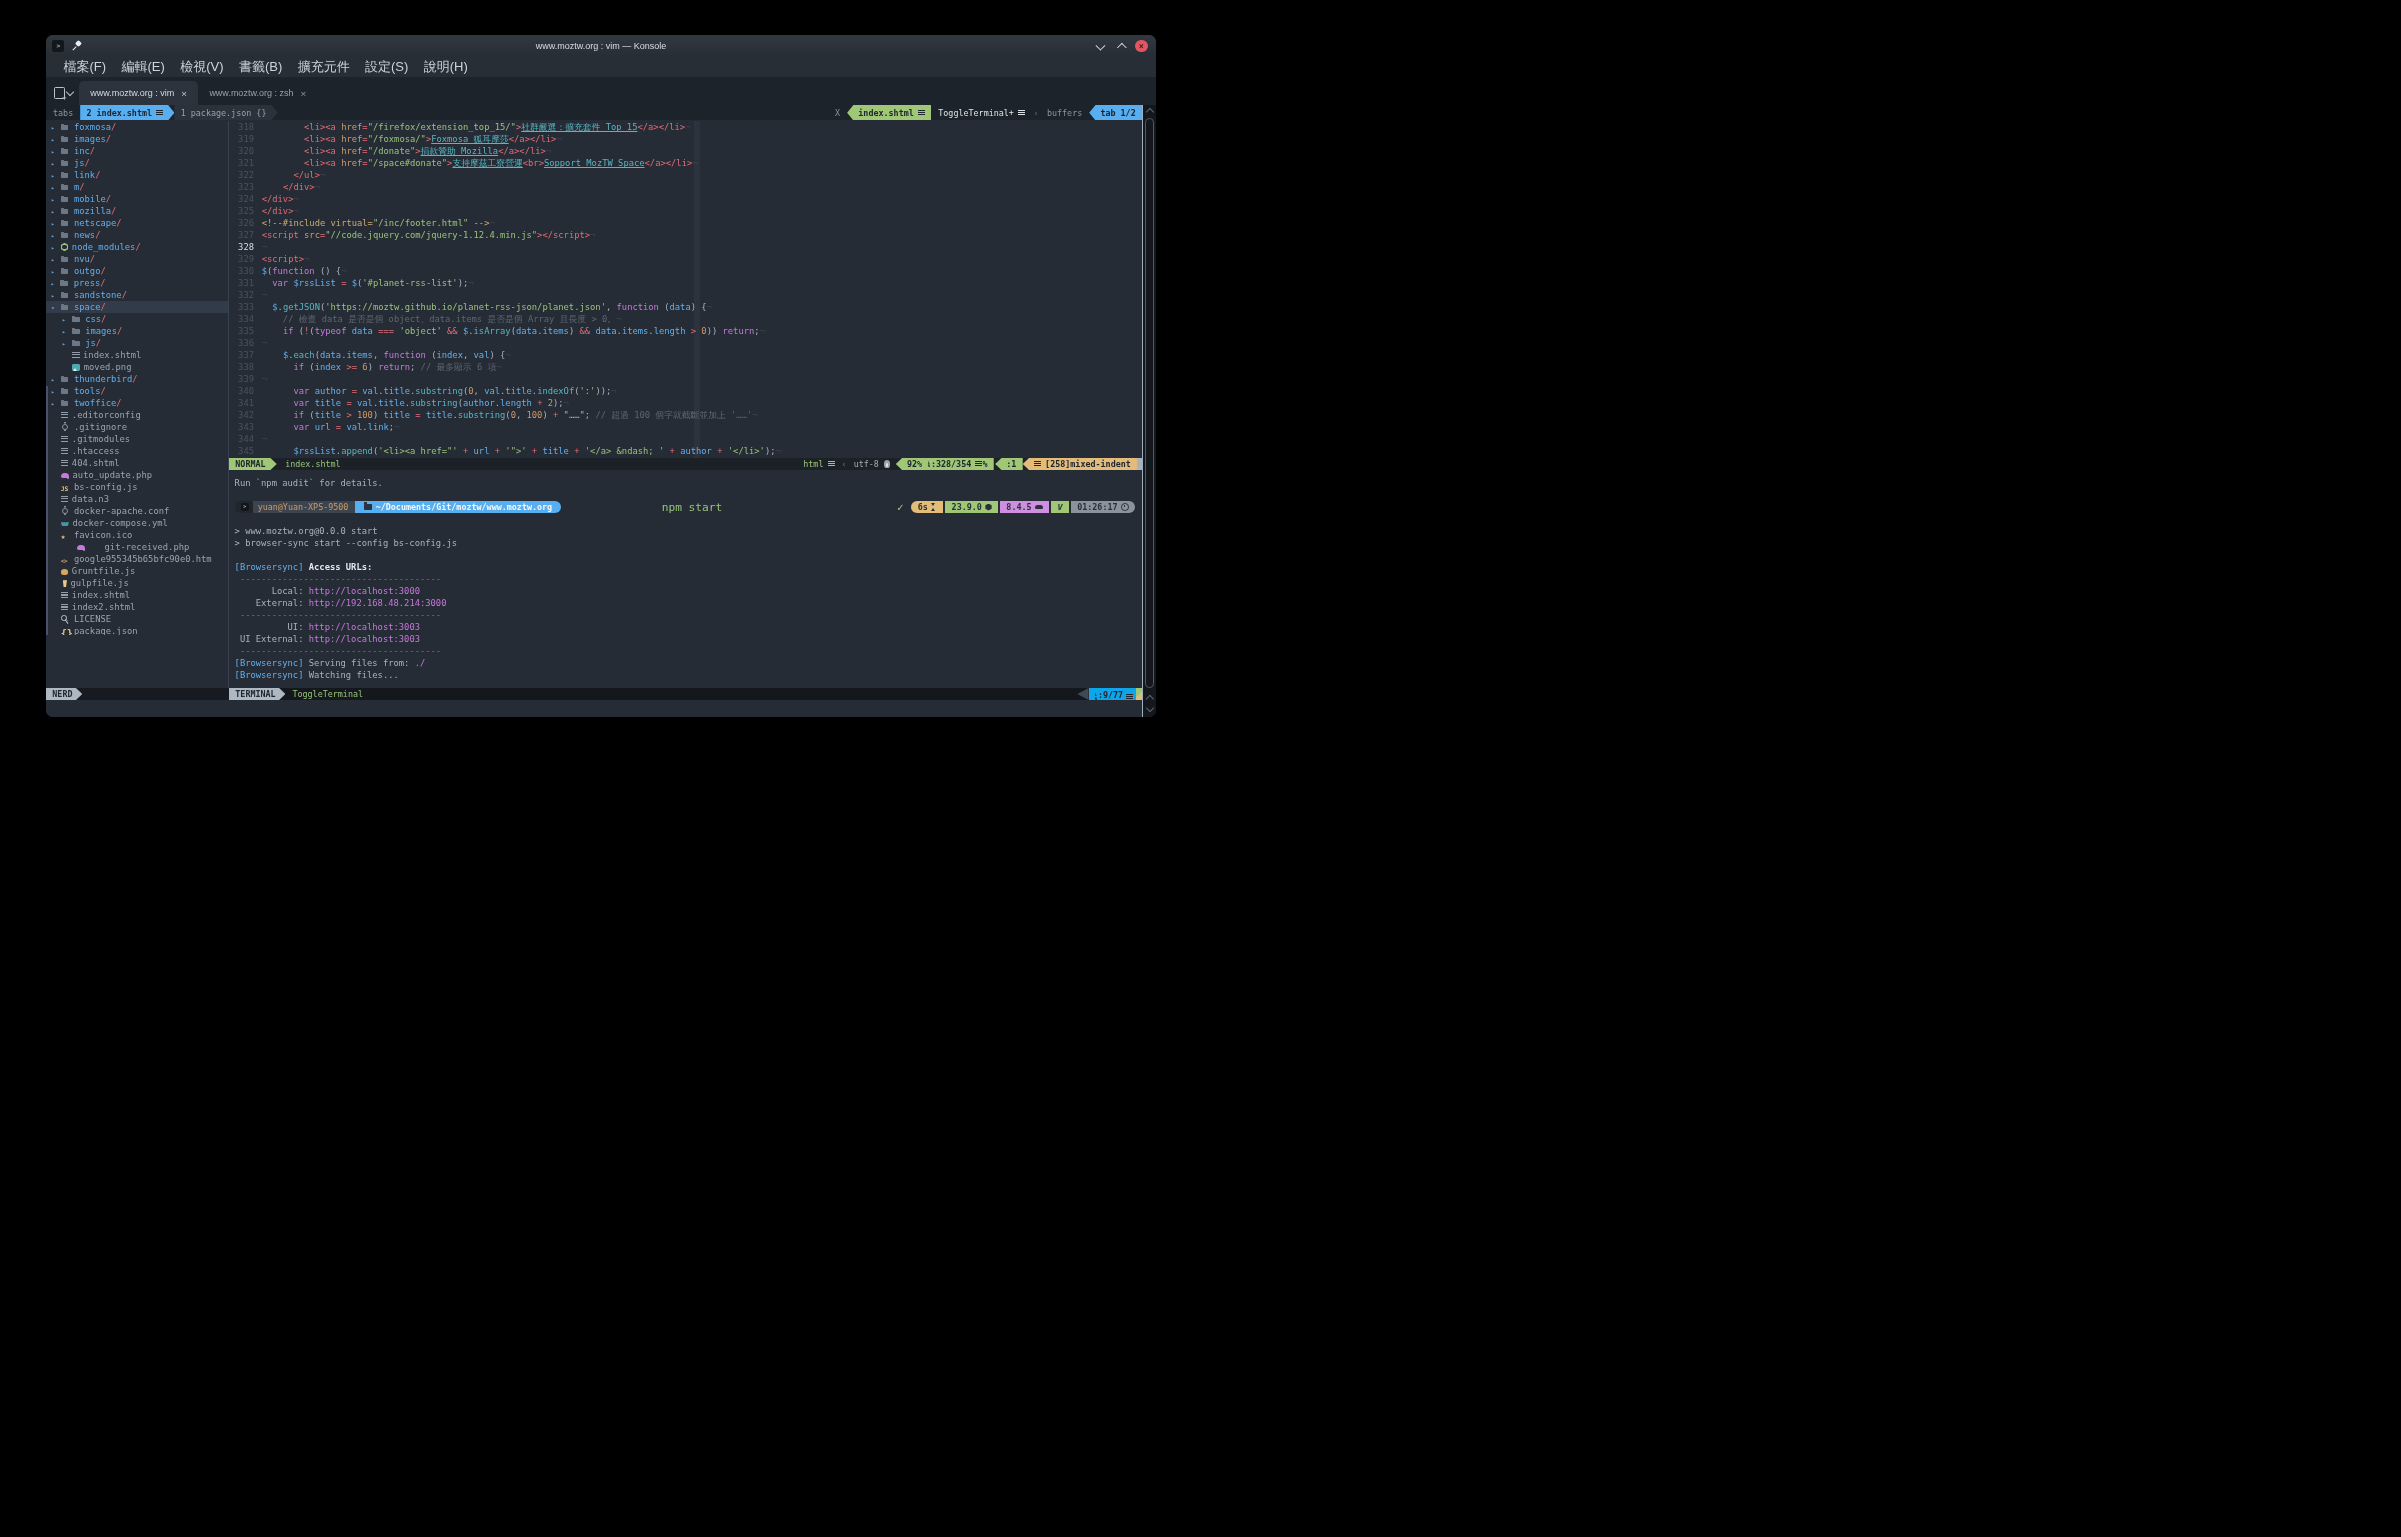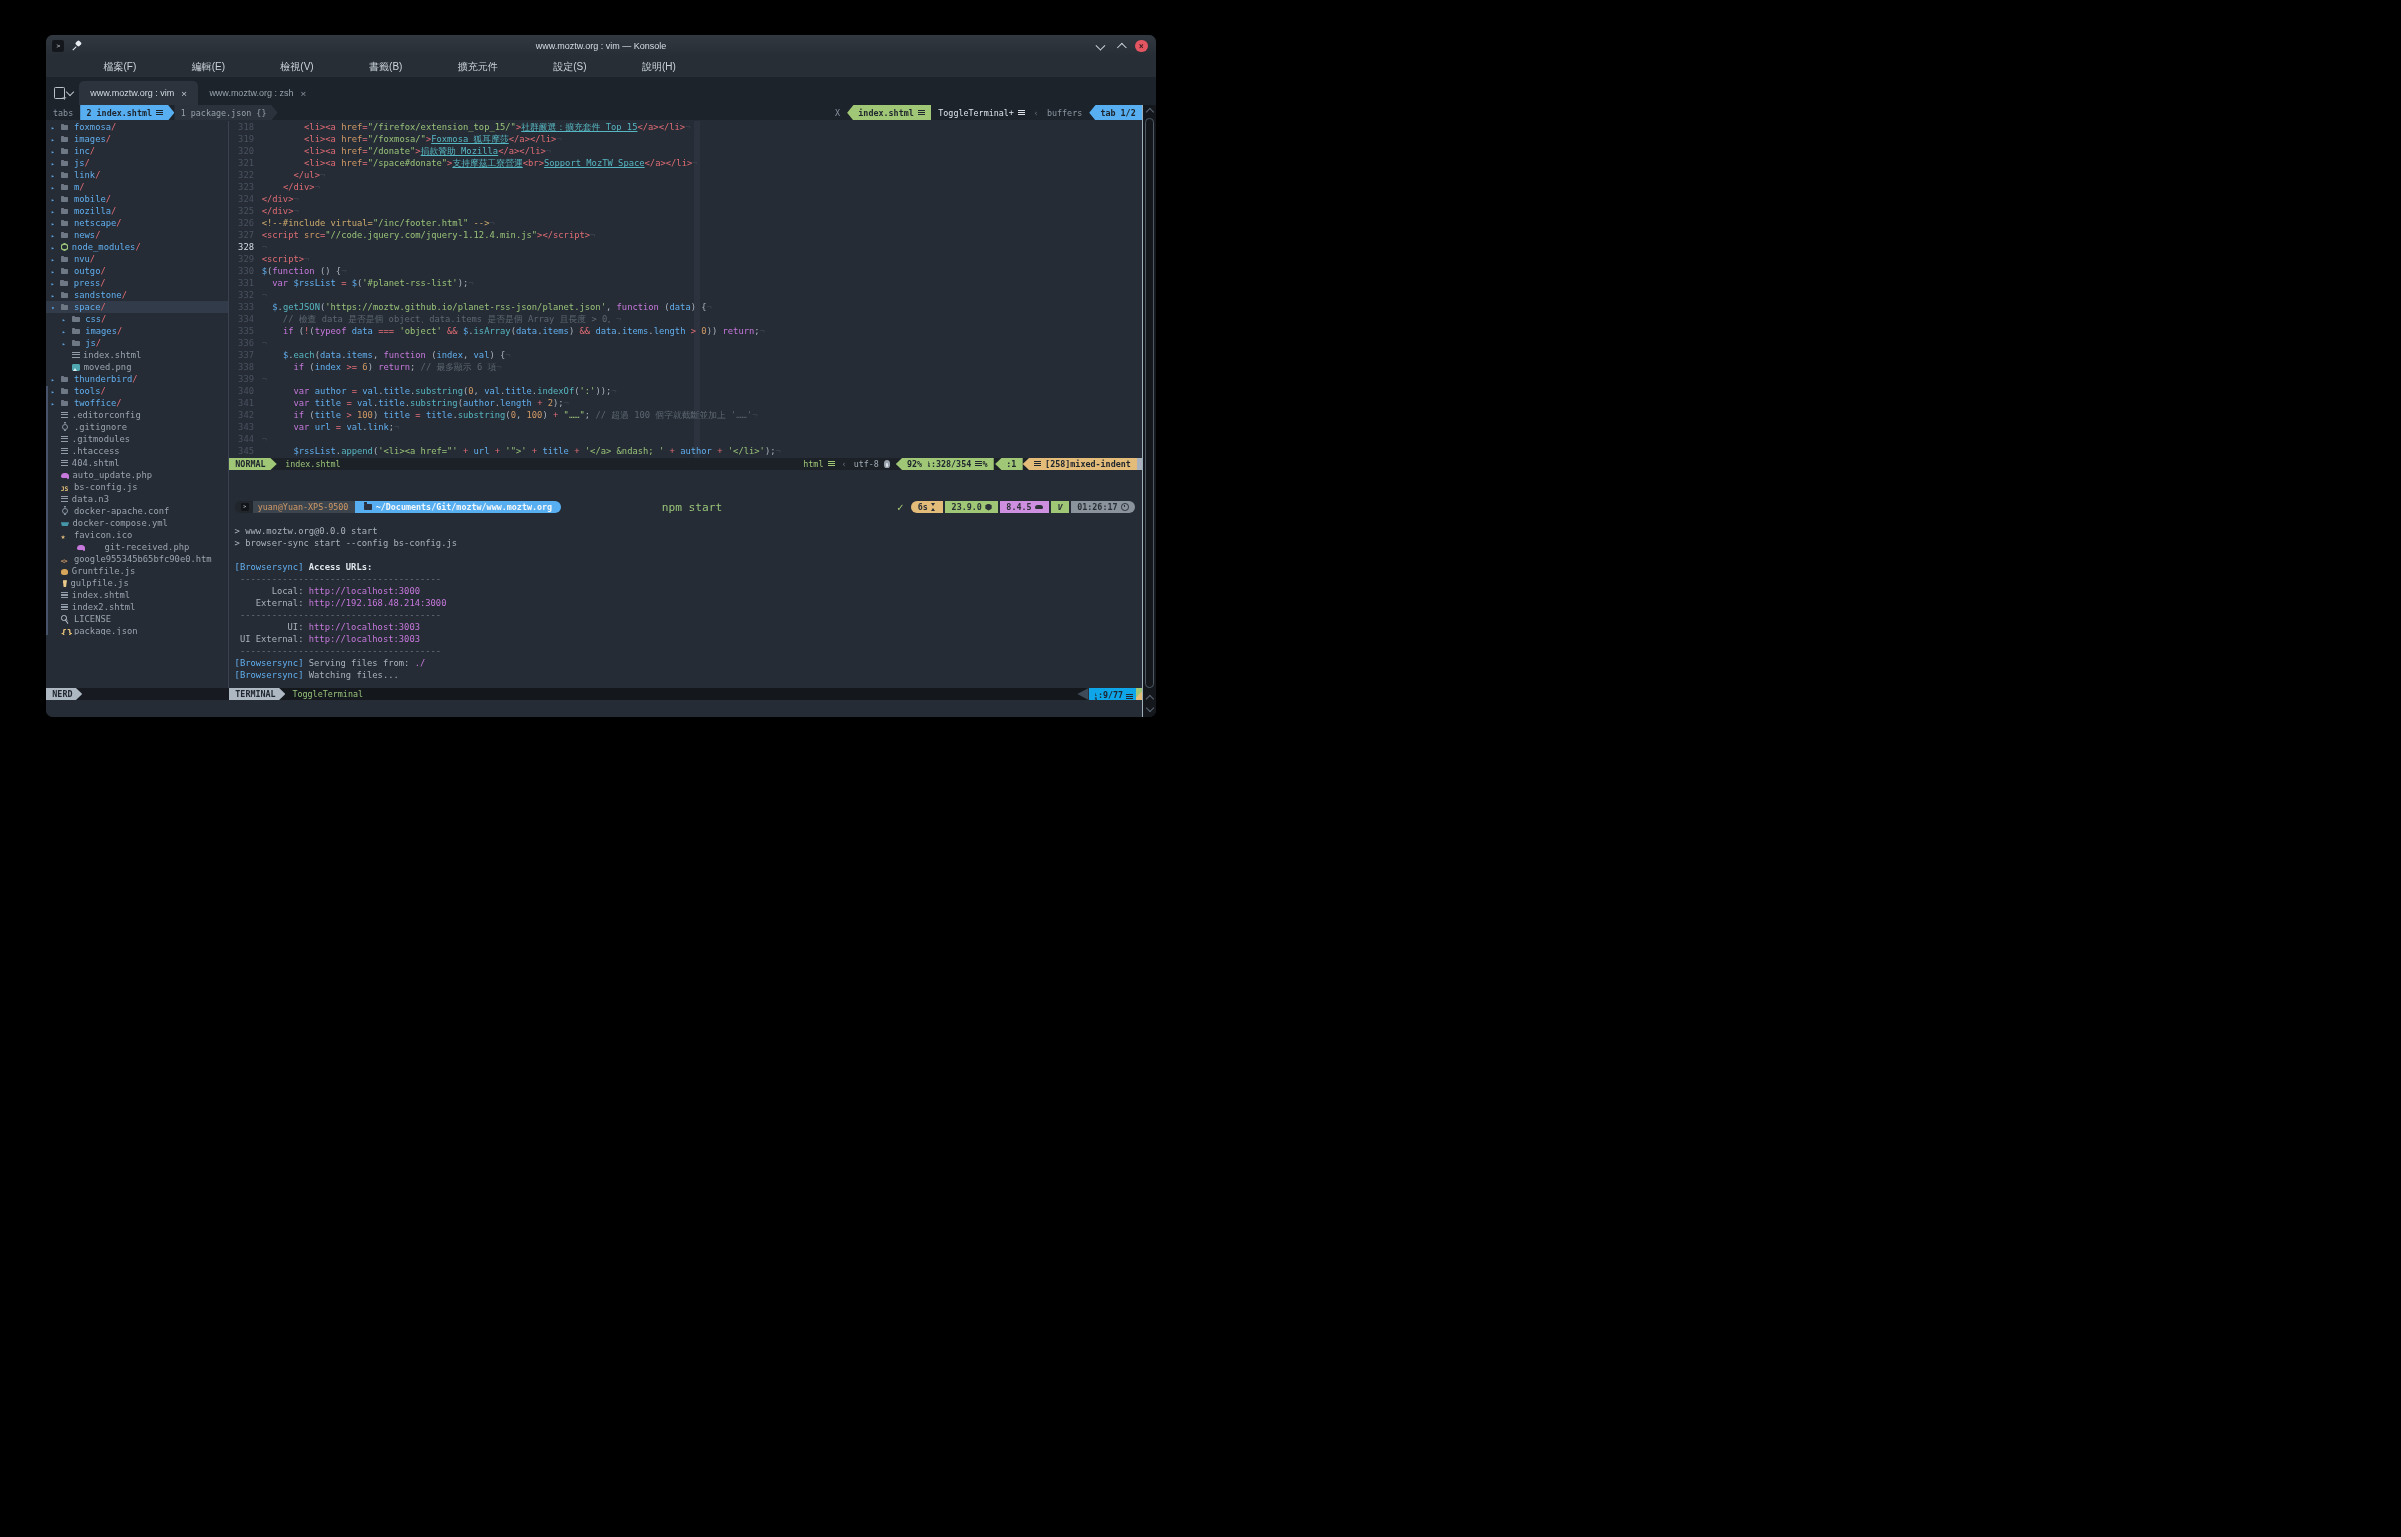--- a/index.html
+++ b/index.html
@@ -20,21 +20,21 @@
   .tb-controls{margin-left:auto;display:flex;align-items:center;gap:11.2px;margin-right:8.4px;z-index:2;}
   .chev{width:6.3px;height:6.3px;border-left:1.4px solid #cfd7df;border-bottom:1.4px solid #cfd7df;display:inline-block;}
   .chev.down{transform:rotate(-45deg) translateY(-1.4px);}
   .chev.up{transform:rotate(135deg) translateY(-1.4px);}
   .closebtn{width:12.6px;height:12.6px;border-radius:50%;background:#e25561;color:#3a1d22;
             font-size:8.4px;line-height:12px;text-align:center;font-weight:bold;}
   
   .menubar{position:absolute;left:0;top:22.4px;width:100%;height:19.6px;background:#272e36;
            display:flex;align-items:center;padding-left:9.8px;box-sizing:border-box;
            font-family:"Liberation Sans",sans-serif;}
-  .menu-item{color:#ccd4dc;font-size:10px;padding:2.8px 7.7px;margin-left:40px;}
+  .menu-item{color:#ccd4dc;font-size:13px;padding:2.8px 7.7px;}
   
   .tabbar{position:absolute;left:0;top:42px;width:100%;height:28px;background:#1d232a;display:flex;align-items:flex-end;}
   .newtab{display:flex;align-items:center;gap:2.8px;margin:0 5.6px 5.6px 8.4px;}
   .newtab-doc{position:relative;width:8.4px;height:10.5px;border:1.1px solid #b9c2cb;border-radius:1.4px;}
   .newtab-doc::before{content:"+";position:absolute;right:-2.8px;bottom:-3.5px;color:#b9c2cb;font-size:7px;font-weight:bold;}
   .newtab-caret{width:4.9px;height:4.9px;border-left:1.4px solid #b9c2cb;border-bottom:1.4px solid #b9c2cb;transform:rotate(-45deg) translateY(-1.4px);}
   .ktab{height:24px;display:flex;align-items:center;padding:0 11.2px;border-radius:4.9px 4.9px 0 0;
         font-family:"Liberation Sans",sans-serif;font-size:9px;color:#97a2ac;gap:7px;}
   .ktab.active{background:#2c333c;color:#d2dae2;}
   .ktab .x{font-size:9.8px;color:#8d98a3;}
@@ -356,20 +356,24 @@
               <span>:1</span>
             </span>
           <span class="chipL c-orange">
             <span class="burger" style="margin:0 4.2px 0 0;"></span>
               <span>[258]mixed-indent</span>
           </span>
           <span class="endcap"></span>
         </div>
       </div>
 
+      <div id="termpre" style="position:absolute;left:0;top:357px;width:100%;">
+          <div class="tline"><span class="sg-g">Run `npm audit` for details.</span></div>
+          <div class="tline"></div>
+        </div>
 
       <div class="promptrow">
         <span class="pseg ps-icon">
             <span class="pic pic-term">&gt;</span>
           </span>
         <span class="pseg ps-user">yuan@Yuan-XPS-9500</span>
         <span class="pseg ps-path">
           <span class="pic pic-folder"></span>
             <span>~/Documents/Git/moztw/www.moztw.org</span>
         </span>

